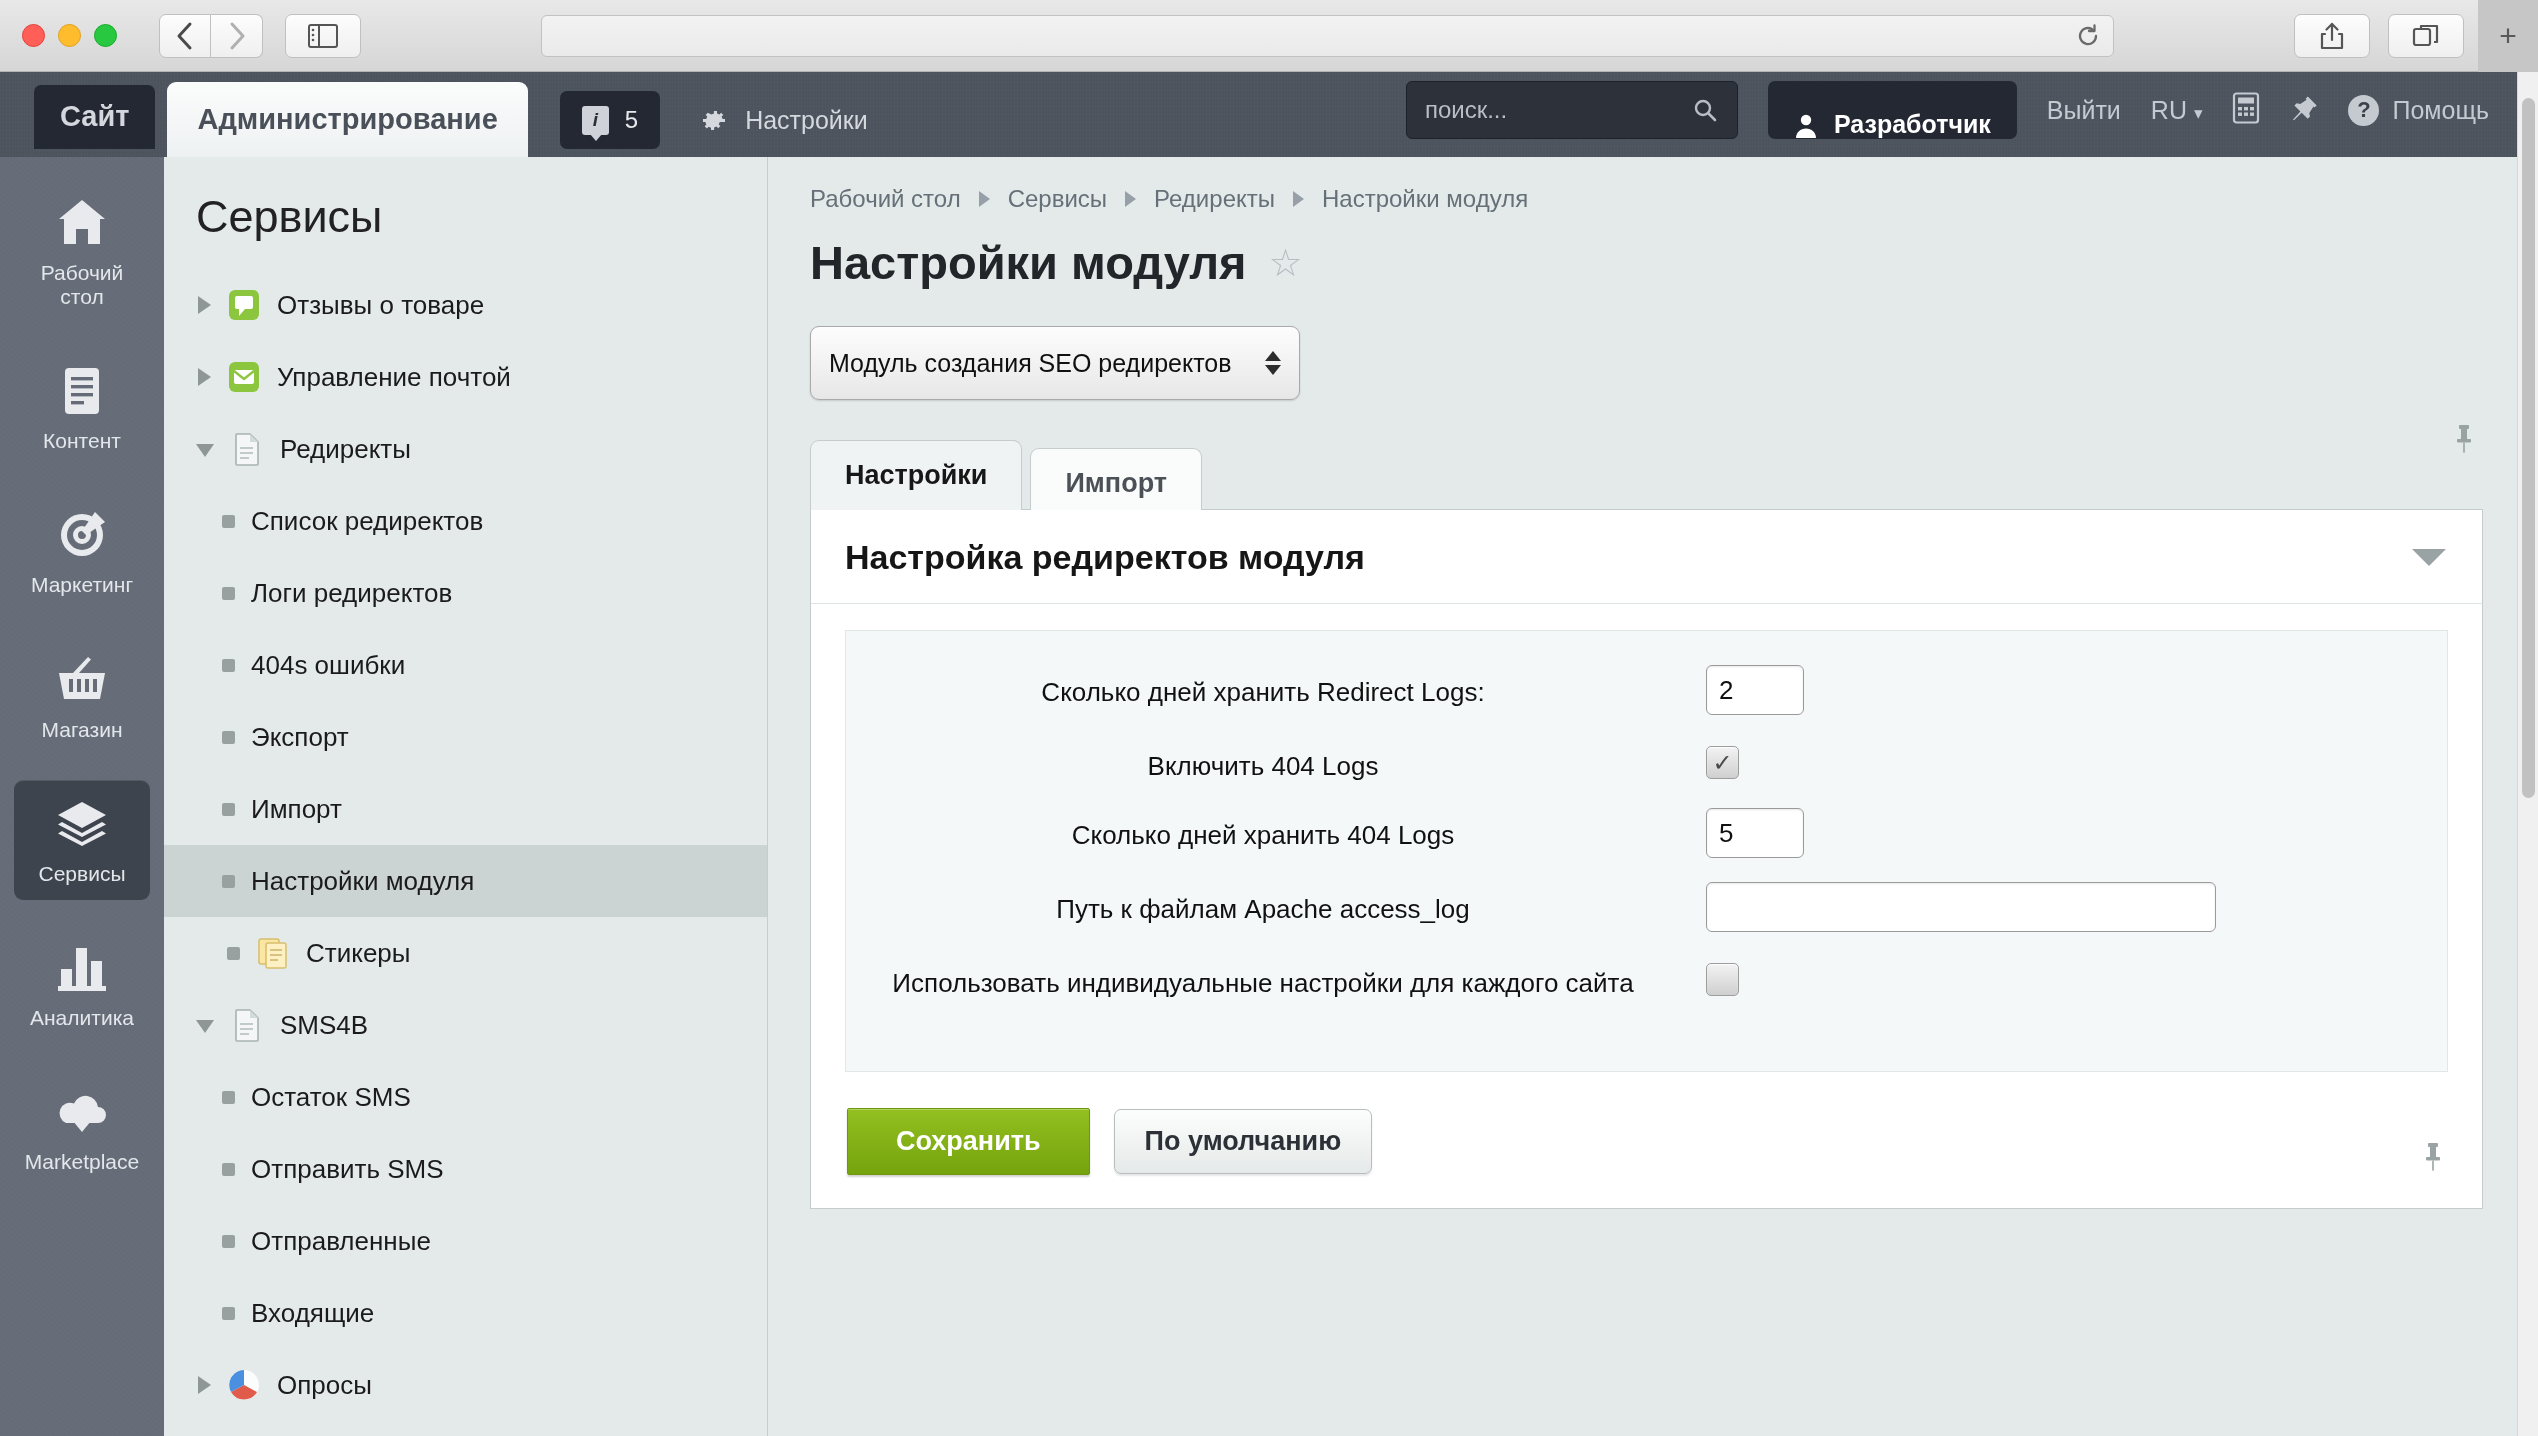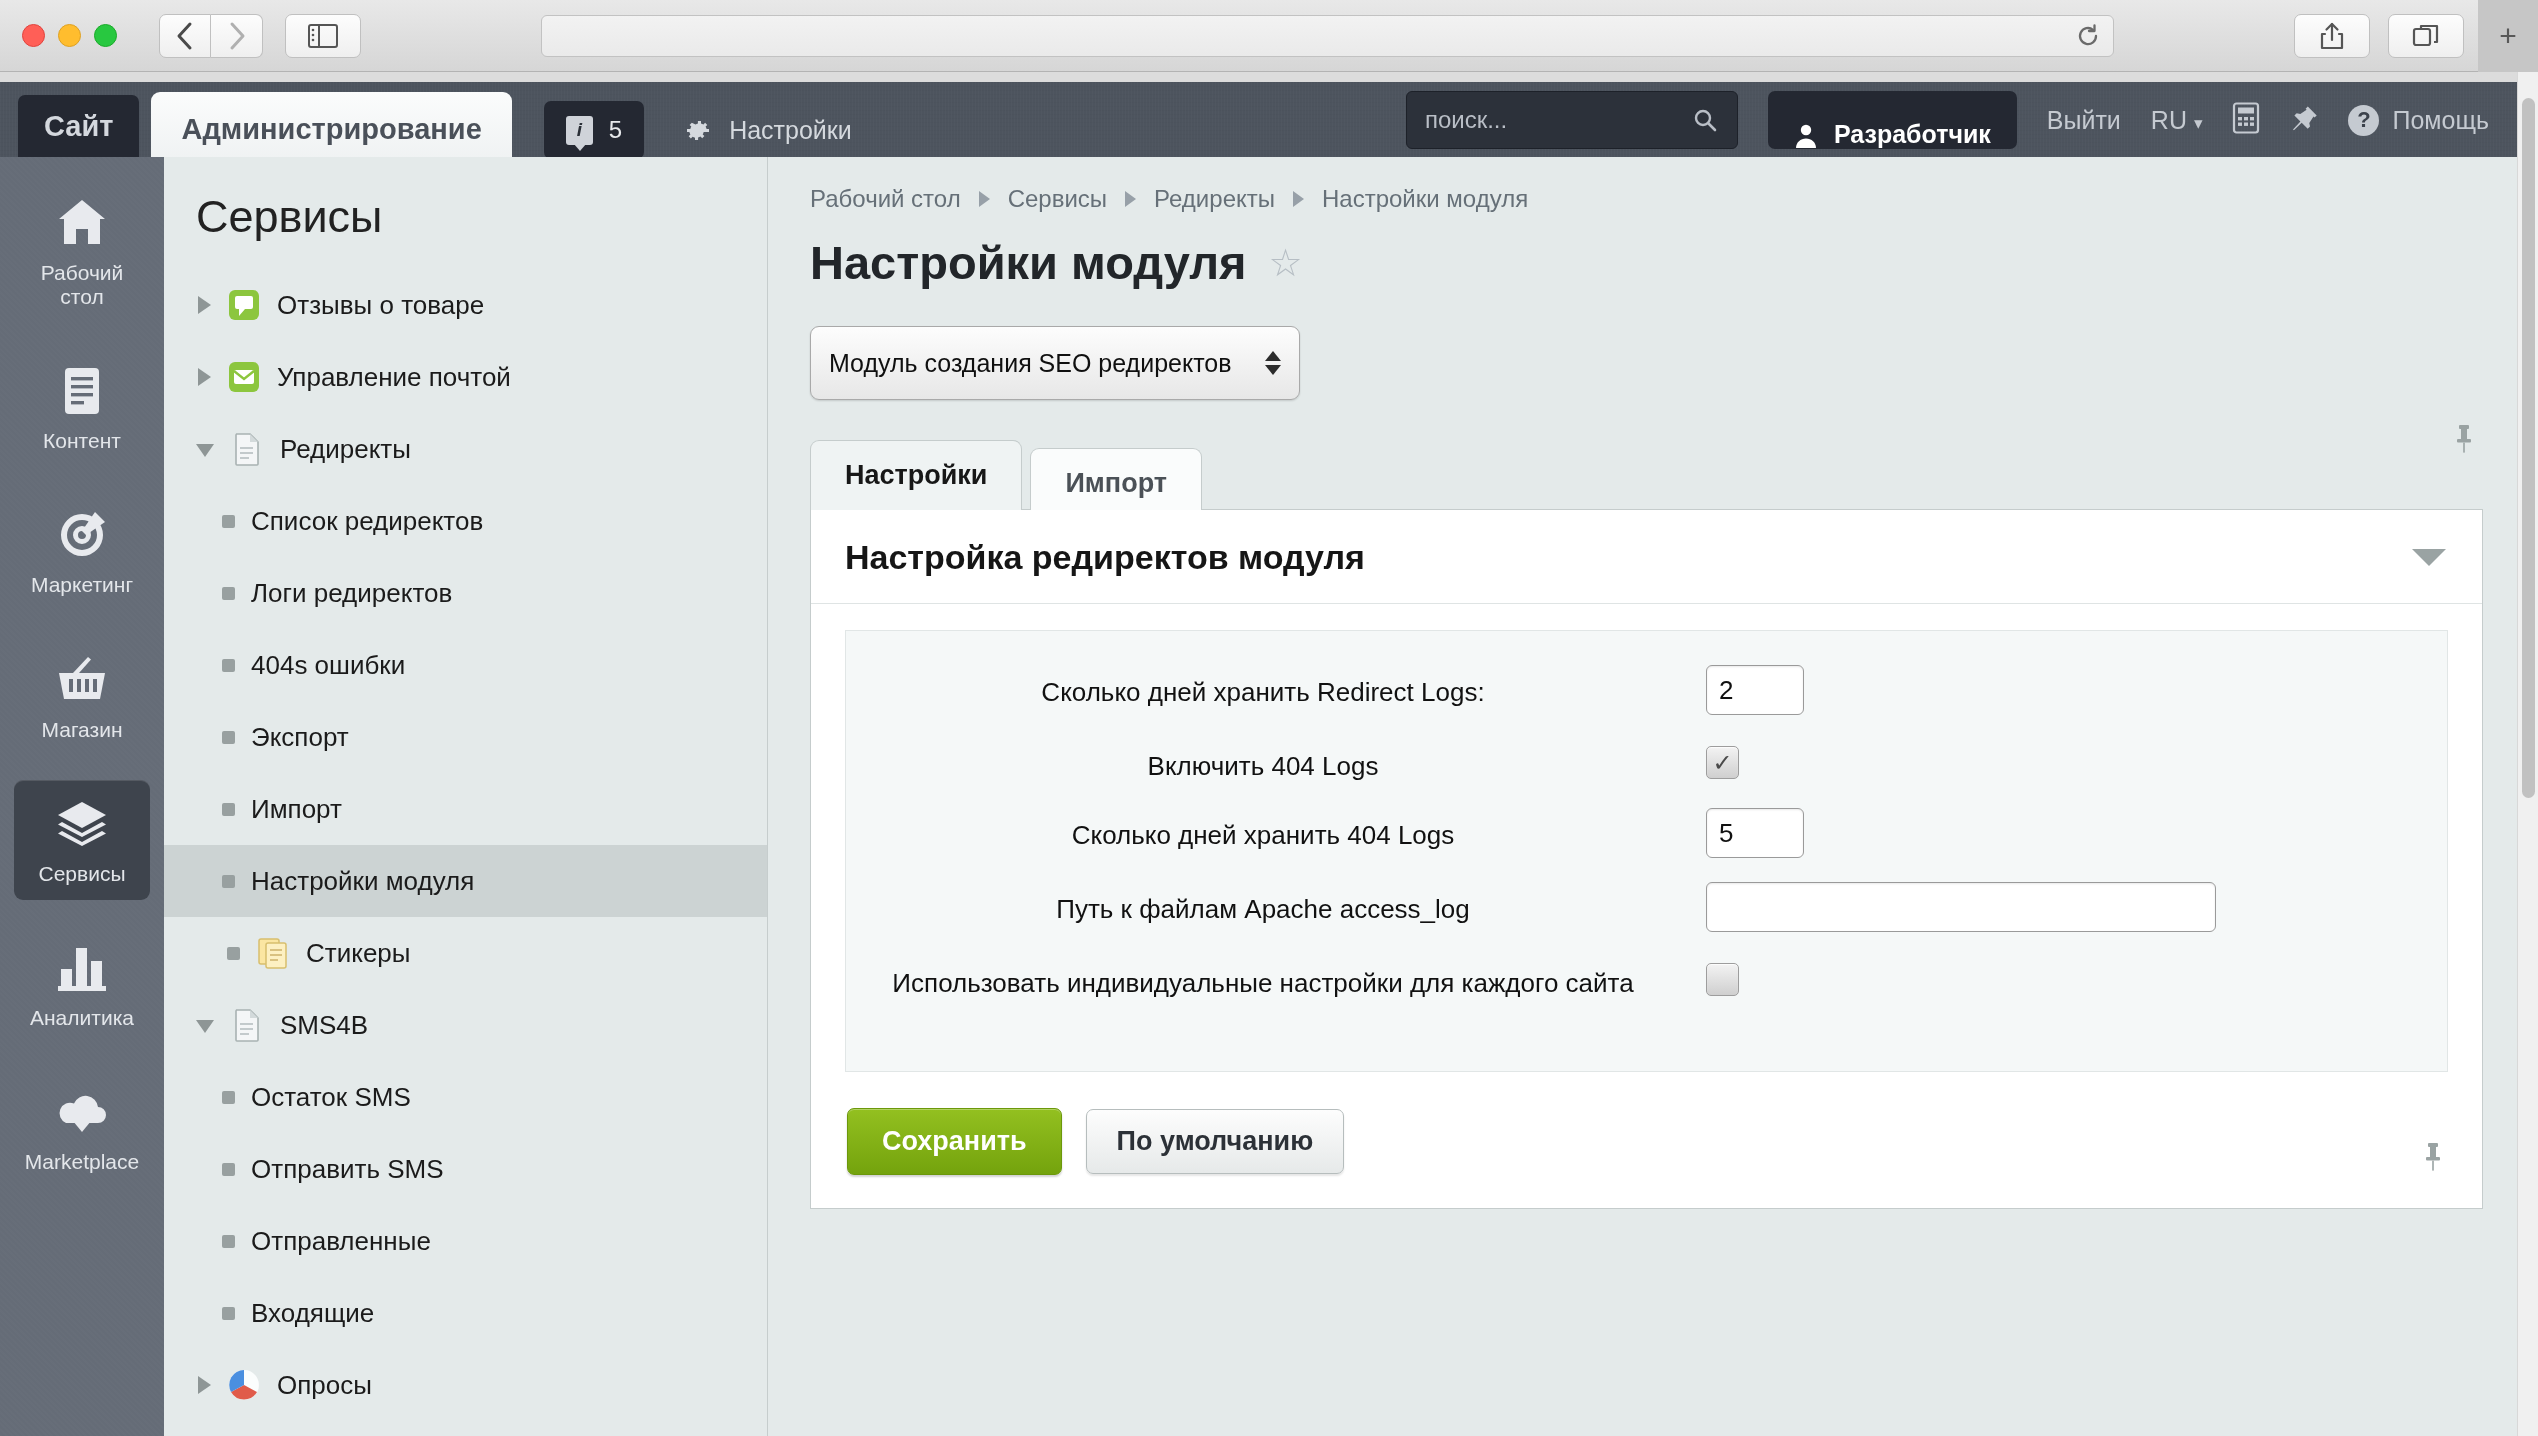--- a/index.html
+++ b/index.html
@@ -42,25 +42,25 @@
   }
   .right-chrome { display: flex; gap: 18px; align-items: center; }
   #new-tab-btn {
     width: 60px; height: 72px; background: #c6c6c6;
     display: flex; align-items: center; justify-content: center;
     font-size: 30px; color: #585858; margin-right: -22px; margin-left: 14px;
   }
 
   
   #admin-topbar {
-    position: absolute; top: 82px; left: 0; width: 2517px; height: 85px;
+    position: absolute; top: 72px; left: 0; width: 2517px; height: 85px;
     background: #4d545e;
     background-image: repeating-linear-gradient(90deg, rgba(255,255,255,.018) 0 1px, transparent 1px 3px),
                       repeating-linear-gradient(0deg, rgba(0,0,0,.02) 0 1px, transparent 1px 4px);
-    display: flex; align-items: flex-end;
+    display: flex; align-items: flex-end; padding-left: 16px;
   }
   #tab-site {
     margin-left: 18px; margin-bottom: 8px;
     background: #242832; color: #d4d8de;
     font-size: 29px; font-weight: bold;
     padding: 15px 26px 16px; border-radius: 7px 7px 0 0;
   }
   #tab-admin {
     margin-left: 12px;
     background: linear-gradient(180deg,#fbfcfc,#eef1f2); color: #4a5059;
@@ -202,22 +202,22 @@
   .w-long { width: 510px; }
   .chk {
     width: 33px; height: 33px; border-radius: 5px; margin-top: 7px;
     background: linear-gradient(180deg,#f3f3f3,#cfcfcf); border: 1px solid #9d9d9d;
     display: flex; align-items: center; justify-content: center;
     font-size: 24px; color: #4a4a4a; box-shadow: inset 0 1px 1px rgba(255,255,255,.8);
   }
   #btn-row { display: flex; align-items: center; gap: 24px; padding: 36px 0 0 36px; }
   #save-btn {
     background: linear-gradient(180deg,#93c020 0%,#74a30d 100%);
-    border: 1px solid #6c980b; border-radius: 7px; color: #fff;
-    font-size: 27px; font-weight: bold; padding: 17px 34px;
+    border: 1px solid #6c980b; border-radius: 2px; color: #fff;
+    font-size: 27px; font-weight: bold; padding: 17px 48px;
     box-shadow: 0 2px 2px rgba(0,0,0,.18), inset 0 1px 0 rgba(255,255,255,.3);
   }
   #default-btn {
     background: linear-gradient(180deg,#fdfdfd,#e6e9e9);
     border: 1px solid #b6bdbd; border-radius: 7px; color: #2c3137;
     font-size: 27px; font-weight: bold; padding: 16px 30px;
     box-shadow: 0 2px 2px rgba(0,0,0,.10);
   }
   #pin-bottom { position: absolute; right: 36px; bottom: 32px; }
   .pin svg { width: 26px; height: 30px; fill: #9aa3a3; }

